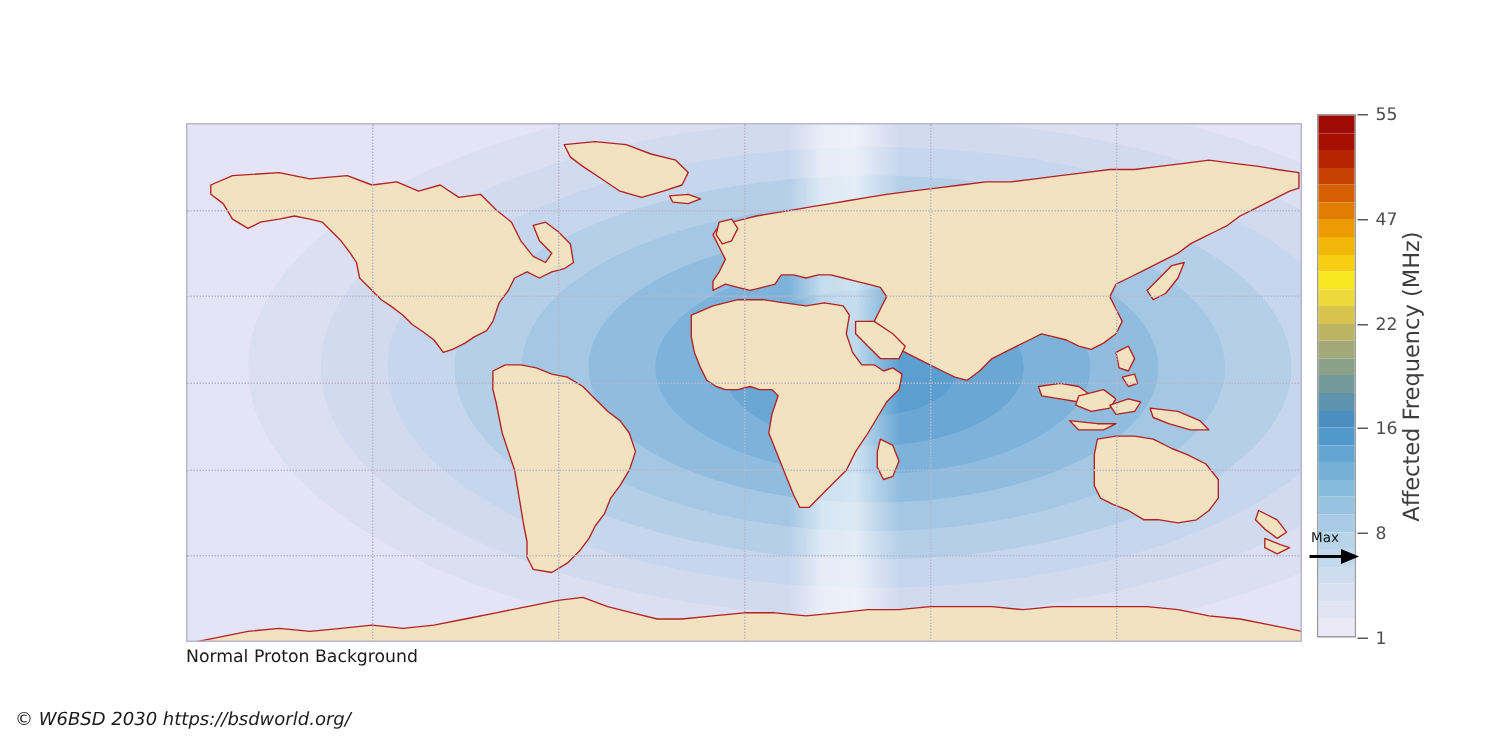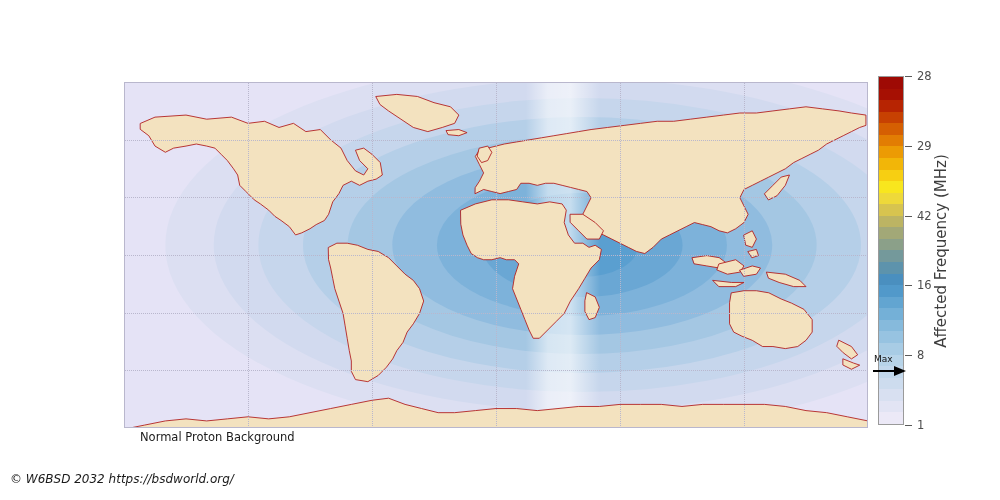--- a/index.html
+++ b/index.html
@@ -75,21 +75,21 @@
     display:block;white-space:nowrap;font-size:15px;color:#3d3d3d;
     transform:rotate(-90deg);
   }
   #max-marker{position:absolute;left:872px;top:356px;width:40px;height:22px;text-decoration:underline;}
   #max-marker .mx-lab{position:absolute;left:2px;top:-2px;font-size:9px;color:#111;
     font-family:"DejaVu Sans","Liberation Sans",sans-serif;}
   #max-marker svg{position:absolute;left:0;top:10px;}
 
   
   #bg-notes{position:absolute;left:124px;top:430px;font-size:11.5px;
-    color:#1a1a1a;line-height:15px;margin-left:16px;}
+    color:#1a1a1a;line-height:15px;}
   #stamp{position:absolute;left:0;top:430px;width:868px;text-align:right;
     font-size:11.5px;color:#1a1a1a;padding-right:14px;box-sizing:border-box;}
   #credit{position:absolute;left:10px;top:472px;font-size:12px;color:#1a1a1a;
     font-style:italic;}
 </style>
 </head>
 <body>
 
 <div id="figure">
 
@@ -228,38 +228,38 @@
         <div class="band" style="background: rgb(226, 228, 244);"></div>
         <div class="band" style="background: rgb(236, 233, 247);"></div>
       </div>
   <div class="cb-tick" style="top: 349px;"></div>
       <div class="cb-lab" style="top: 349px;">1</div>
       <div class="cb-tick" style="top: 279.2px;"></div>
       <div class="cb-lab" style="top: 279.2px;">8</div>
       <div class="cb-tick" style="top: 209.4px;"></div>
       <div class="cb-lab" style="top: 209.4px;">16</div>
       <div class="cb-tick" style="top: 139.6px;"></div>
-      <div class="cb-lab" style="top: 139.6px;">42</div>
+      <div class="cb-lab" style="top: 139.6px;">22</div>
       <div class="cb-tick" style="top: 69.8px;"></div>
-      <div class="cb-lab" style="top: 69.8px;">29</div>
+      <div class="cb-lab" style="top: 69.8px;">47</div>
       <div class="cb-tick" style="top: 0px;"></div>
-      <div class="cb-lab" style="top: 0px;">28</div>
+      <div class="cb-lab" style="top: 0px;">55</div>
     </div>
 
   <div id="max-marker">
     <div class="mx-lab">Max</div>
     <svg width="36" height="12" viewBox="0 0 36 12">
       <line x1="1" y1="5" x2="24" y2="5" stroke="#000" stroke-width="2"></line>
       <polygon points="22,0 34,5 22,10" fill="#000"></polygon>
     </svg>
   </div>
 
   <div id="cbar-title">
     <span>Affected Frequency (MHz)</span>
   </div>
 
   <div id="bg-notes">
     <div>Normal Proton Background</div>
   </div>
 
 
-  <div id="credit">© W6BSD 2032 https://bsdworld.org/</div>
+  <div id="credit">© W6BSD 2030 https://bsdworld.org/</div>
 </div>
 
 </body></html>

